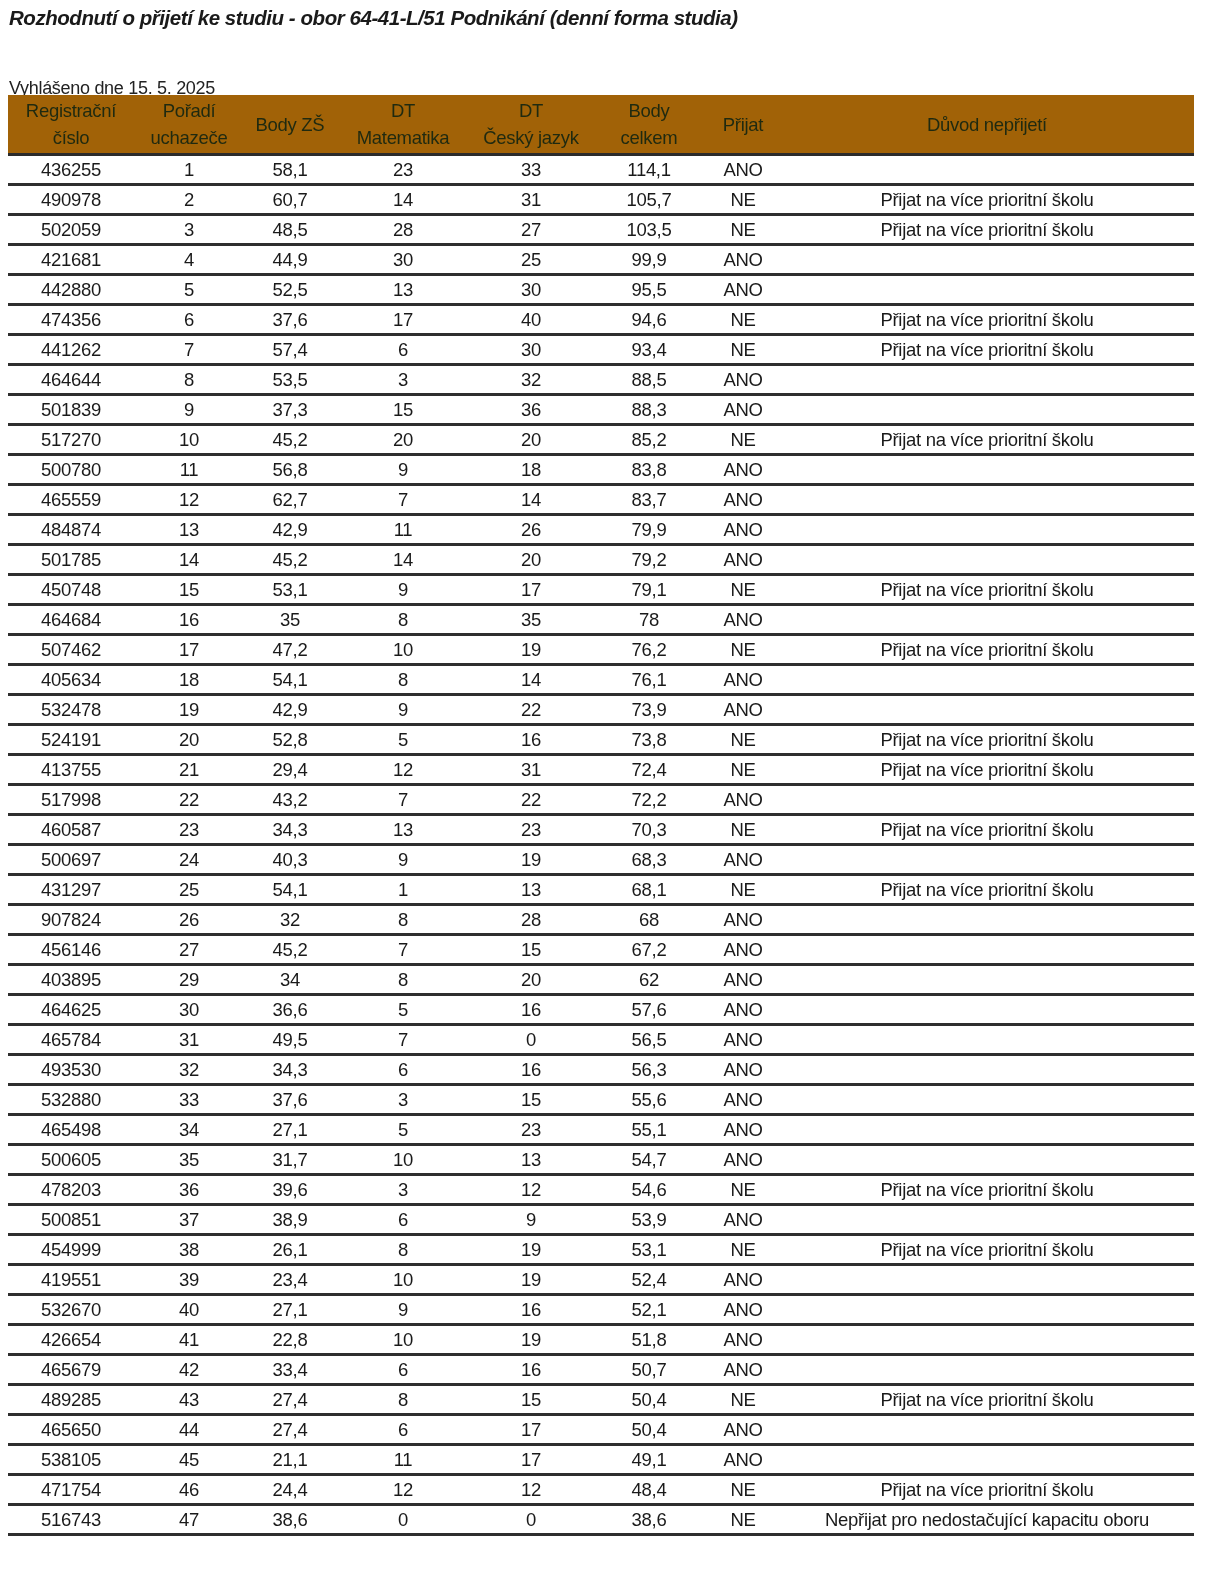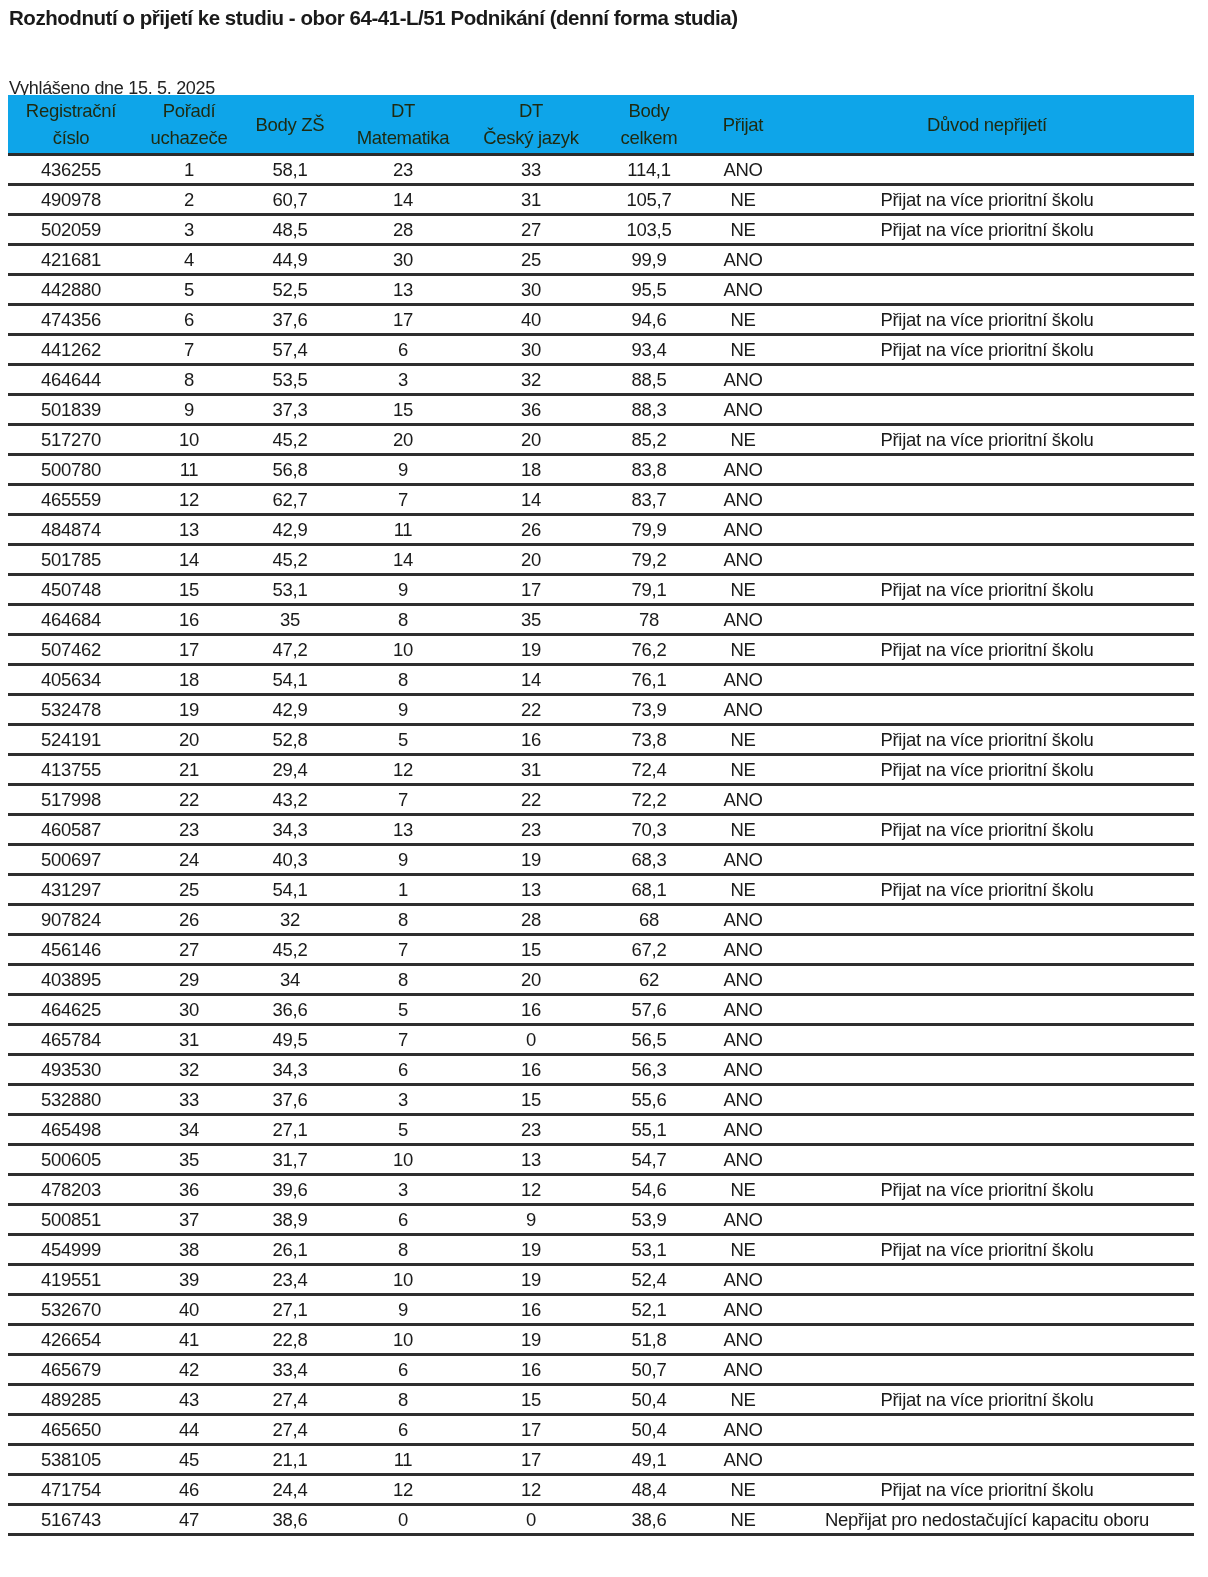--- a/index.html
+++ b/index.html
@@ -1,24 +1,24 @@
 <!DOCTYPE html>
 <html><head>
 <meta charset="utf-8">
 <style>
   html, body { margin: 0; padding: 0; background: #ffffff; }
   body { width: 1208px; height: 1577px; position: relative; overflow: hidden;
          font-family: "Liberation Sans", "DejaVu Sans", sans-serif; color: #1a1a1a; }
   .title { position: absolute; left: 9px; top: 6px; font-size: 20.5px; font-weight: bold;
-           letter-spacing: -0.45px; color: #1a1a1a; white-space: nowrap; }
+           letter-spacing: -0.45px; color: #1a1a1a; white-space: nowrap; font-style: italic; }
   .subtitle { position: absolute; left: 9px; top: 38px; font-size: 18px; letter-spacing: -0.3px;
               color: #222; white-space: nowrap; margin-top: 40px; }
   table { position: absolute; left: 8px; top: 95px; width: 1186px; border-collapse: collapse;
           table-layout: fixed; font-size: 18.5px; letter-spacing: -0.3px; }
-  thead tr { background: #0ea5e9; }
+  thead tr { background: #a16207; }
   thead th { font-weight: normal; color: #1f2a10; height: 58px; padding: 0; line-height: 27px;
              text-align: center; vertical-align: middle; border-bottom: 3px solid #2b2b2b; }
   tbody td { height: 27px; padding: 0; text-align: center; vertical-align: middle;
              border-bottom: 3px solid #2f2f2f; line-height: 27px; white-space: nowrap; color: #1a1a1a; }
   col.c1 { width: 126px; } col.c2 { width: 110px; } col.c3 { width: 92px; }
   col.c4 { width: 134px; } col.c5 { width: 122px; } col.c6 { width: 114px; }
   col.c7 { width: 74px; } col.c8 { width: 414px; }
 </style>
 </head>
 <body>

